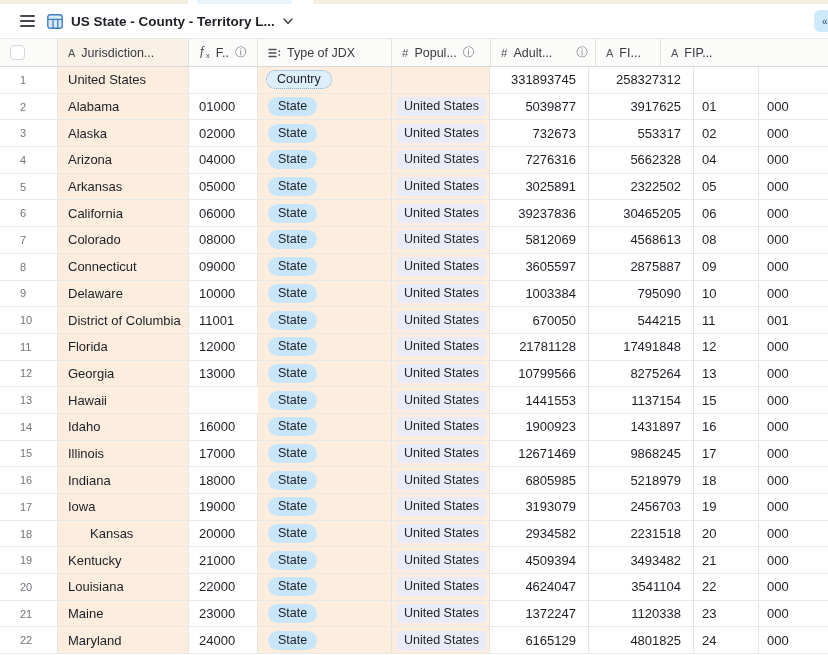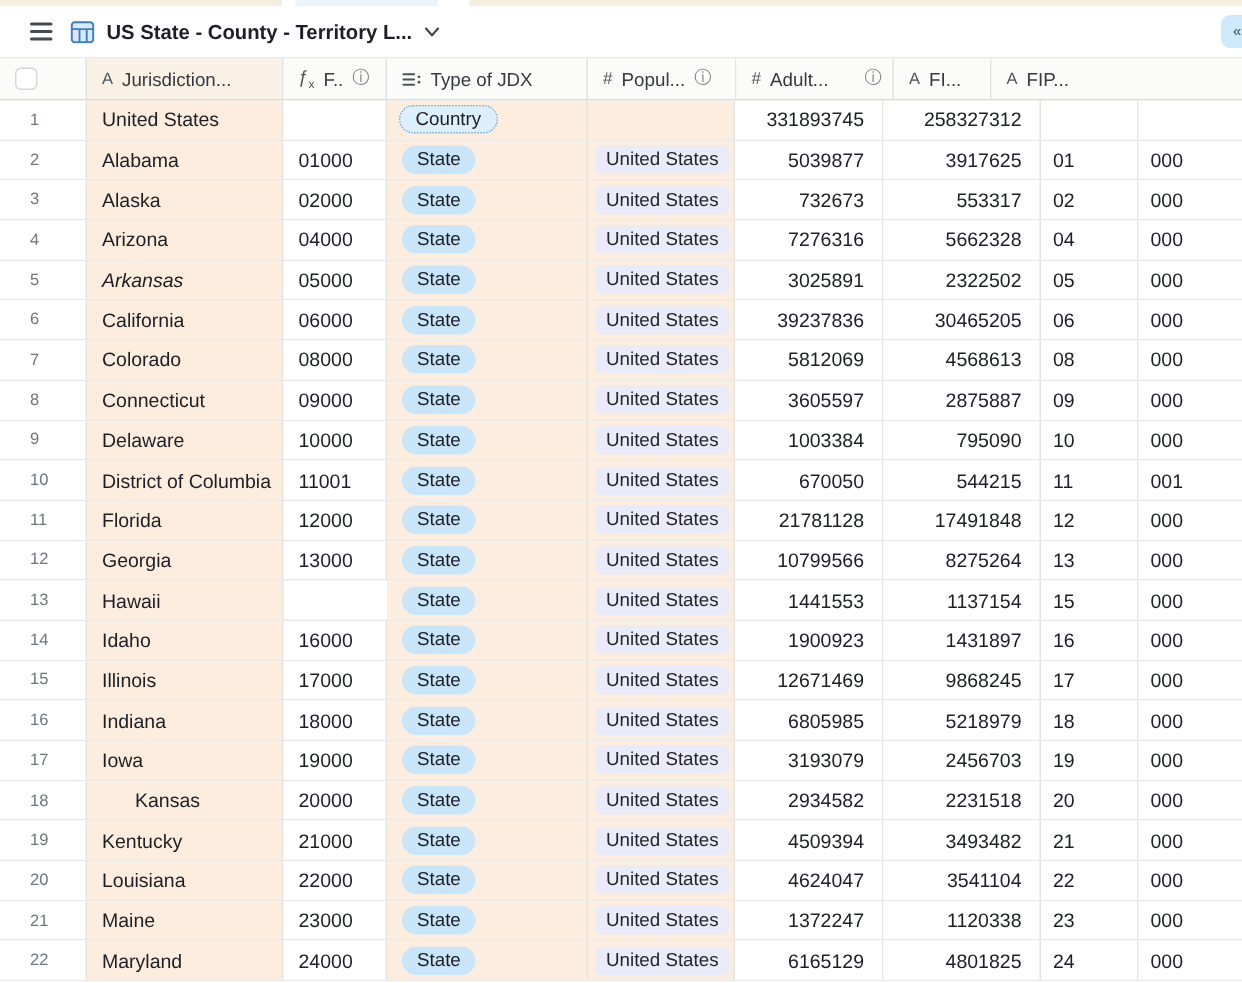--- a/index.html
+++ b/index.html
@@ -197,21 +197,21 @@
         <div class="cell cream" style="flex: 0 0 98px; width: 98px;">
           <span class="pill pill-link">United States</span>
         </div>
         <div class="cell num-right" style="flex: 0 0 99px; width: 99px;">7276316</div>
         <div class="cell num-right" style="flex: 0 0 105px; width: 105px;">5662328</div>
         <div class="cell pad-s" style="flex: 0 0 65px; width: 65px;">04</div>
         <div class="cell pad-s" style="flex: 1 1 auto; width: 69px;">000</div>
       </div>
       <div class="grid-row">
         <div class="rownum" style="flex: 0 0 58px; width: 58px;">5</div>
-        <div class="cell cream pad-l" style="flex: 0 0 131px; width: 131px; font-style: italic;">Arkansas</div>
+        <div class="cell cream pad-l" style="flex: 0 0 131px; width: 131px;">Arkansas</div>
         <div class="cell pad-l" style="flex: 0 0 69px; width: 69px;">05000</div>
         <div class="cell cream" style="flex: 0 0 134px; width: 134px;">
           <span class="pill pill-state">State</span>
         </div>
         <div class="cell cream" style="flex: 0 0 98px; width: 98px;">
           <span class="pill pill-link">United States</span>
         </div>
         <div class="cell num-right" style="flex: 0 0 99px; width: 99px;">3025891</div>
         <div class="cell num-right" style="flex: 0 0 105px; width: 105px;">2322502</div>
         <div class="cell pad-s" style="flex: 0 0 65px; width: 65px;">05</div>

